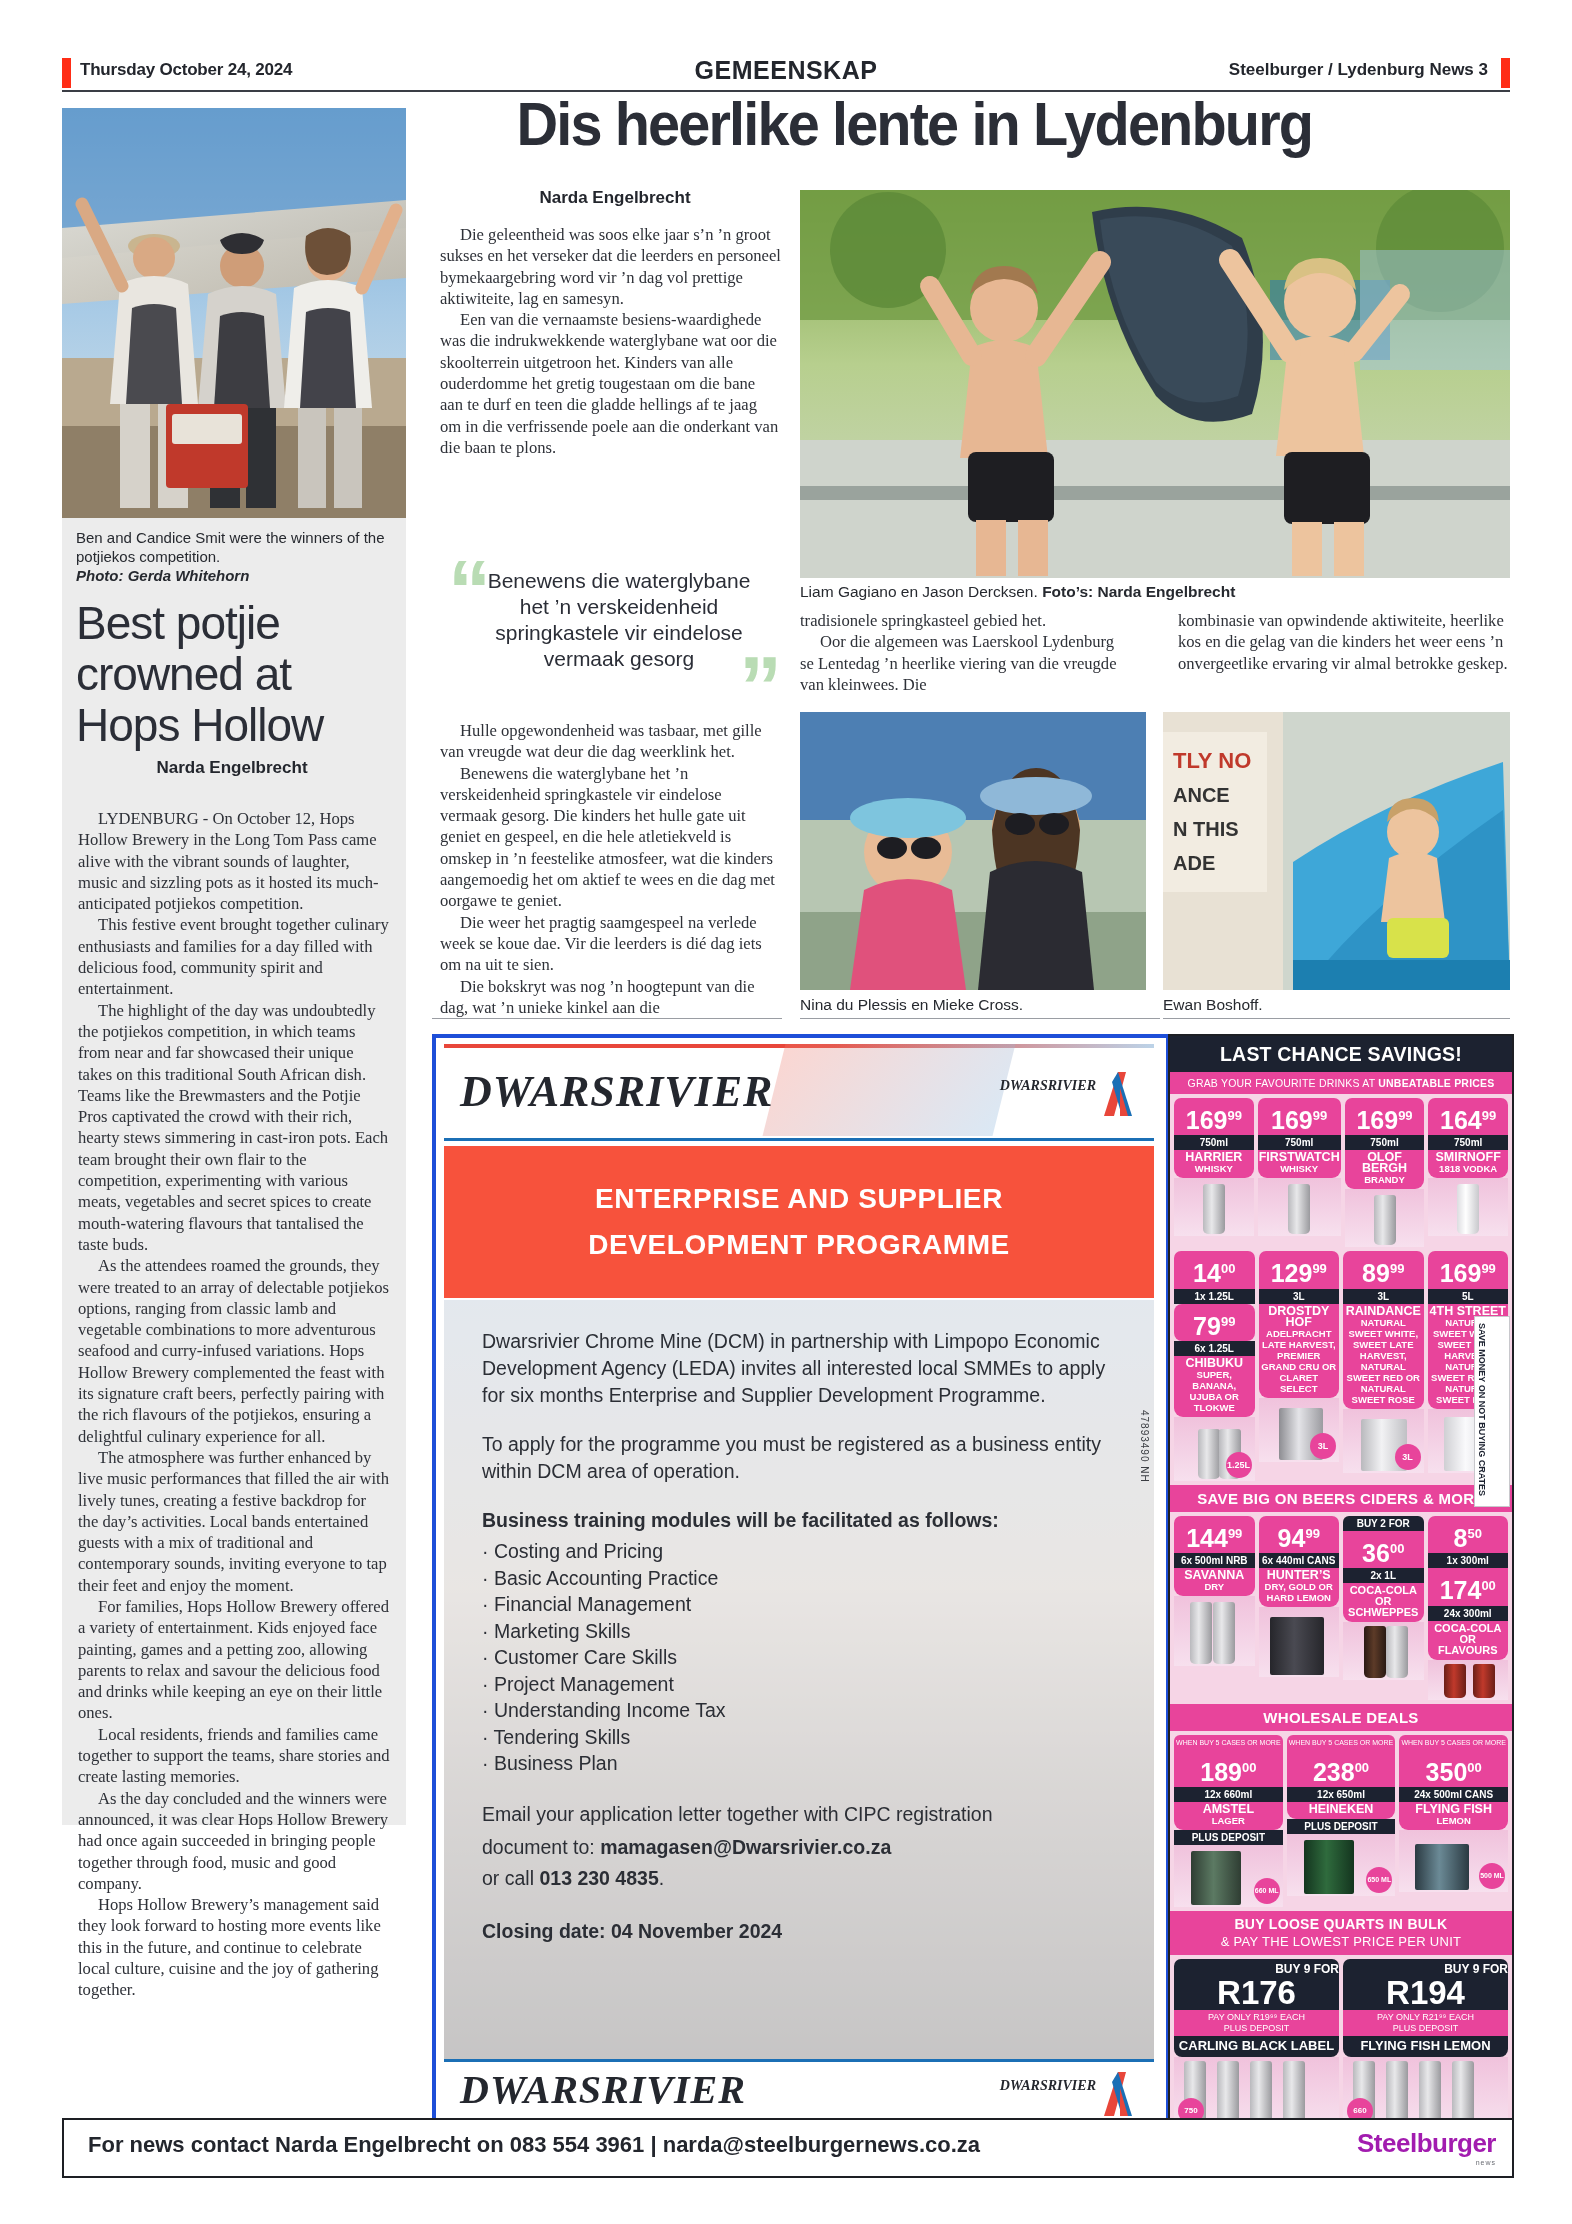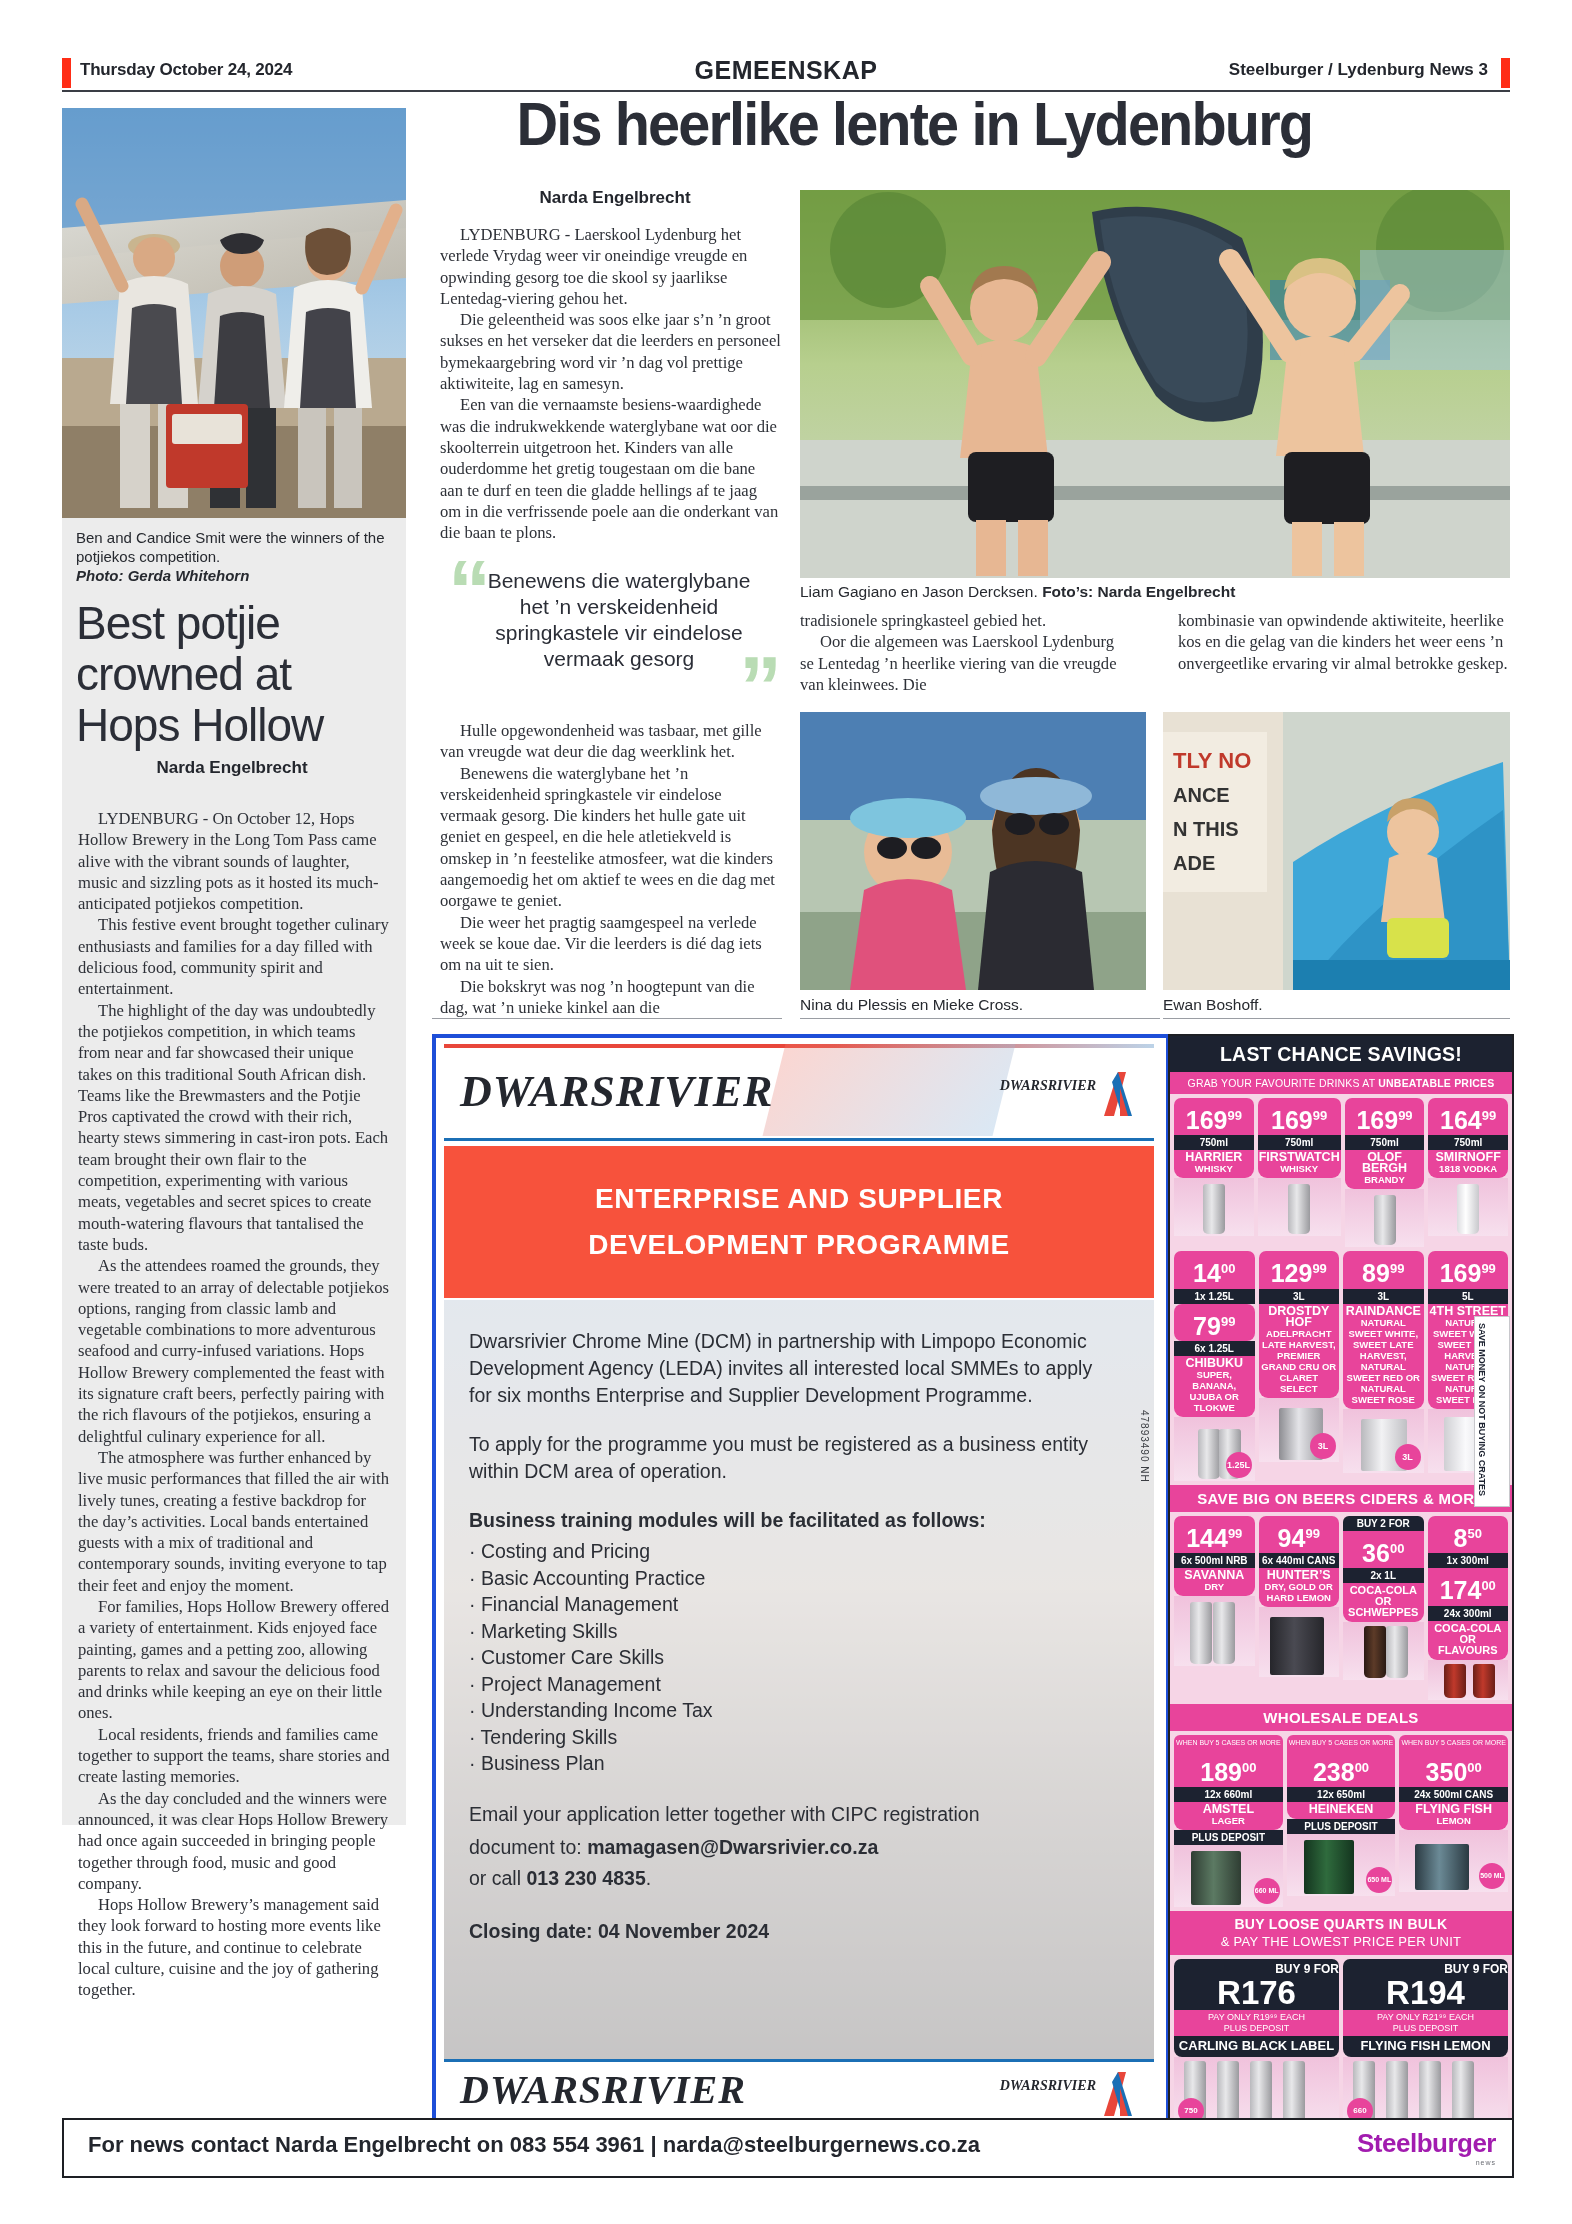--- a/index.html
+++ b/index.html
@@ -61,21 +61,21 @@
   .dw-head{position:absolute;left:8px;top:6px;width:710px;height:94px;background:#fff;border-bottom:3px solid #1b6fb5;overflow:hidden;}
   .dw-head:before{content:"";position:absolute;left:0;top:0;width:710px;height:4px;background:linear-gradient(90deg,#e8463a 0%,#e8463a 55%,#bcd3e8 100%);}
   .dw-wm{position:absolute;right:150px;top:0px;width:230px;height:92px;background:linear-gradient(120deg,rgba(240,120,105,.30),rgba(150,190,225,.35));transform:skewX(-14deg);}
   .dw-wordmark{position:absolute;left:16px;top:22px;font-family:"Liberation Serif",serif;font-style:italic;font-weight:bold;font-size:44px;letter-spacing:1px;color:#24272e;}
   .dw-logo-sm{position:absolute;right:58px;top:34px;font-family:"Liberation Serif",serif;font-style:italic;font-weight:bold;font-size:14px;color:#24272e;}
   .dw-logo-mark{position:absolute;right:14px;top:24px;width:42px;height:52px;}
   .dw-band{position:absolute;left:8px;top:108px;width:710px;height:152px;background:#f7523c;}
   .dw-band-t{position:absolute;left:0;top:30px;width:710px;text-align:center;font-family:"Liberation Sans",sans-serif;font-weight:bold;font-size:28px;line-height:46px;letter-spacing:.6px;color:#fff;}
   .dw-body{position:absolute;left:8px;top:262px;width:710px;height:760px;background:linear-gradient(180deg,#cdd8e2 0%,#d9d2cb 38%,#b9b3ae 62%,#8d8a88 100%);overflow:hidden;}
   .dw-body:after{content:"";position:absolute;inset:0;background:rgba(246,246,248,.55);}
-  .dw-txt{position:absolute;left:25px;top:28px;width:630px;z-index:3;font-family:"Liberation Sans",sans-serif;font-size:19.5px;line-height:27px;color:#2b2e35;}
+  .dw-txt{position:absolute;left:38px;top:28px;width:630px;z-index:3;font-family:"Liberation Sans",sans-serif;font-size:19.5px;line-height:27px;color:#2b2e35;}
   .dw-txt p{margin:0 0 22px 0;}
   .dw-txt .bold{font-weight:bold;}
   .dw-list{margin:0;padding:0;list-style:none;font-size:19.5px;line-height:26.5px;}
   .dw-vert{position:absolute;right:4px;top:110px;writing-mode:vertical-rl;font-family:"Liberation Sans",sans-serif;font-size:10px;letter-spacing:1px;color:#3a3d42;z-index:4;}
   .dw-foot{position:absolute;left:8px;bottom:6px;width:710px;height:54px;background:#fff;border-top:3px solid #1b6fb5;}
   .dw-foot .dw-wordmark{top:4px;font-size:40px;}
   .dw-foot .dw-logo-sm{top:16px;}
   .dw-foot .dw-logo-mark{top:6px;}
 
   .ad-liq{position:absolute;left:1168px;top:1034px;width:342px;height:1084px;border:2px solid #1d1f24;background:#f6d5e6;overflow:hidden;}
@@ -197,21 +197,20 @@
       <p>The atmosphere was further enhanced by live music performances that filled the air with lively tunes, creating a festive backdrop for the day’s activities. Local bands entertained guests with a mix of traditional and contemporary sounds, inviting everyone to tap their feet and enjoy the moment.</p>
       <p>For families, Hops Hollow Brewery offered a variety of entertainment. Kids enjoyed face painting, games and a petting zoo, allowing parents to relax and savour the delicious food and drinks while keeping an eye on their little ones.</p>
       <p>Local residents, friends and families came together to support the teams, share stories and create lasting memories.</p>
       <p>As the day concluded and the winners were announced, it was clear Hops Hollow Brewery had once again succeeded in bringing people together through food, music and good company.</p>
       <p>Hops Hollow Brewery’s management said they look forward to hosting more events like this in the future, and continue to celebrate local culture, cuisine and the joy of gathering together.</p>
     </div>
   </div>
 
   <div class="byline2">Narda Engelbrecht</div>
   <div class="col2a">
-    <p>LYDENBURG - Laerskool Lydenburg het verlede Vrydag weer vir oneindige vreugde en opwinding gesorg toe die skool sy jaarlikse Lentedag-viering gehou het.</p>
     <p>Die geleentheid was soos elke jaar s’n ’n groot sukses en het verseker dat die leerders en personeel bymekaargebring word vir ’n dag vol prettige aktiwiteite, lag en samesyn.</p>
     <p>Een van die vernaamste besiens-waardighede was die indrukwekkende waterglybane wat oor die skoolterrein uitgetroon het. Kinders van alle ouderdomme het gretig tougestaan om die bane aan te durf en teen die gladde hellings af te jaag om in die verfrissende poele aan die onderkant van die baan te plons.</p>
   </div>
 
   <div class="pullquote">
     <div class="pq-open">“</div>
     <div class="pq-close">”</div>
     <div class="pq-text">Benewens die waterglybane het ’n verskeidenheid springkastele vir eindelose vermaak gesorg</div>
   </div>
 

